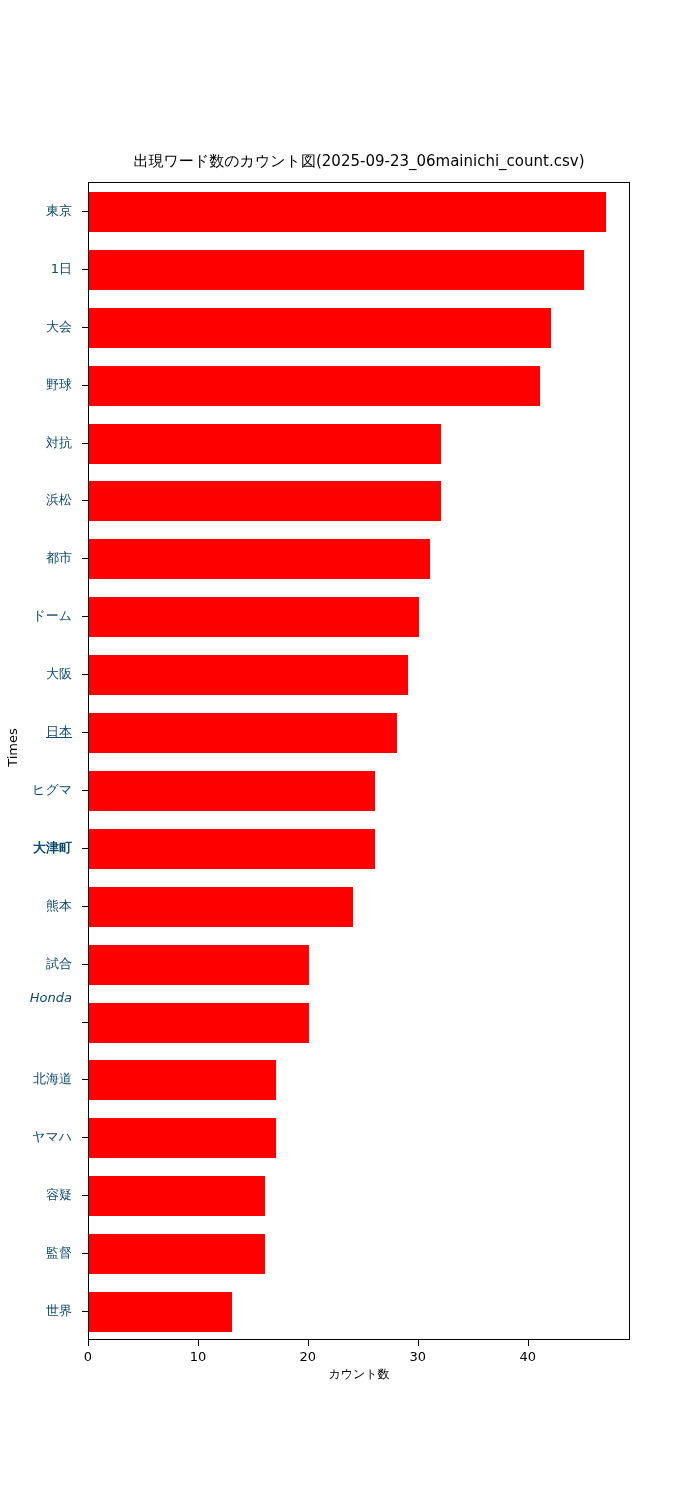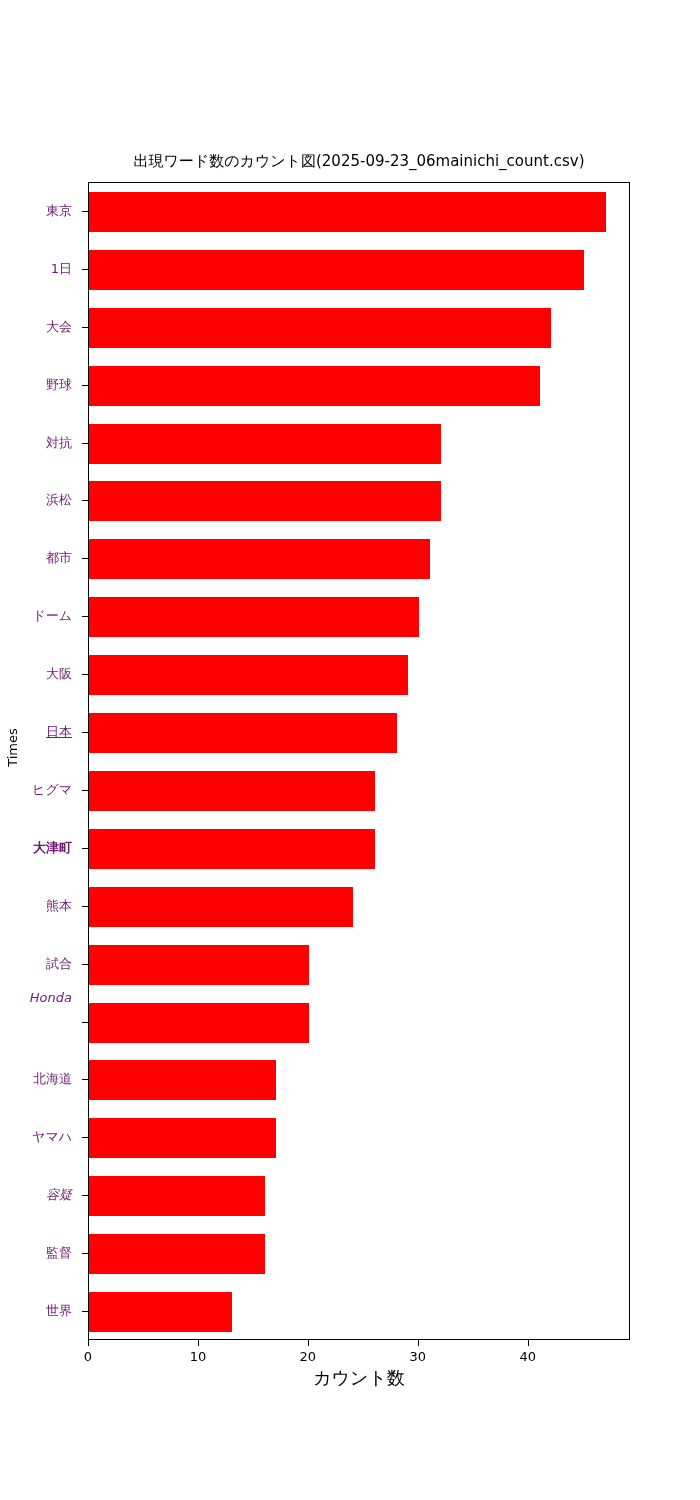--- a/index.html
+++ b/index.html
@@ -71,21 +71,21 @@
     width: 82px;
     height: 1158px;
   }
   .y-tick-label {
     position: absolute;
     right: 10px;
     text-align: right;
     font-size: 13px;
     line-height: 13px;
     white-space: nowrap;
-    color: #701a75;
+    color: #0c4a6e;
   }
   .y-tick-mark {
     position: absolute;
     left: 82px;
     width: 6px;
     height: 0;
     border-top: 1.1px solid #000;
   }
 
   #y-axis-title {
@@ -124,21 +124,21 @@
     color: #000;
     transform: translateX(-50%);
     white-space: nowrap;
   }
   #x-axis-title {
     position: absolute;
     left: 88px;
     top: 1366px;
     width: 542px;
     text-align: center;
-    font-size: 18px;
+    font-size: 12px;
     color: #000;
     white-space: nowrap;
   }
 </style>
 </head>
 <body>
 
 <div id="figure">
 
   <div id="chart-title">出現ワード数のカウント図(2025-09-23_06mainichi_count.csv)</div>
@@ -196,21 +196,21 @@
       <div class="y-tick-label" style="top: 716.75px;">熊本</div>
       <div class="y-tick-mark" style="top: 723.75px;"></div>
       <div class="y-tick-label" style="top: 774.65px;">試合</div>
       <div class="y-tick-mark" style="top: 781.65px;"></div>
       <div class="y-tick-label" style="top: 809px; font-style: italic;">Honda</div>
       <div class="y-tick-mark" style="top: 839.55px;"></div>
       <div class="y-tick-label" style="top: 890.45px; margin-left: 37px;">北海道</div>
       <div class="y-tick-mark" style="top: 897.45px;"></div>
       <div class="y-tick-label" style="top: 948.35px;">ヤマハ</div>
       <div class="y-tick-mark" style="top: 955.35px;"></div>
-      <div class="y-tick-label" style="top: 1006.25px; font-style: italic;">容疑</div>
+      <div class="y-tick-label" style="top: 1006.25px;">容疑</div>
       <div class="y-tick-mark" style="top: 1013.25px;"></div>
       <div class="y-tick-label" style="top: 1064.15px;">監督</div>
       <div class="y-tick-mark" style="top: 1071.15px;"></div>
       <div class="y-tick-label" style="top: 1122.05px;">世界</div>
       <div class="y-tick-mark" style="top: 1129.05px;"></div>
     </div>
   <div id="y-axis-title">Times</div>
 
   <div id="x-ticks-layer">
       <div class="x-tick-mark" style="left: 0px;"></div>

